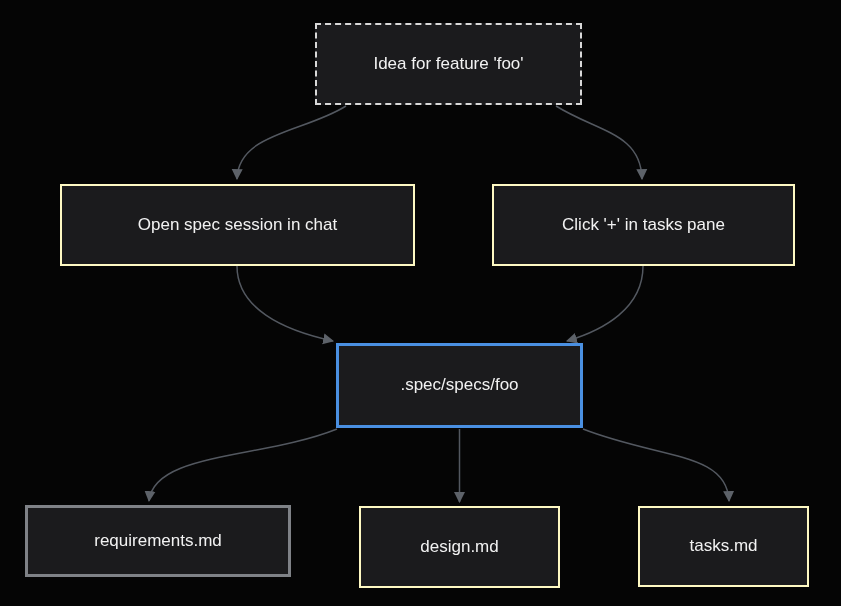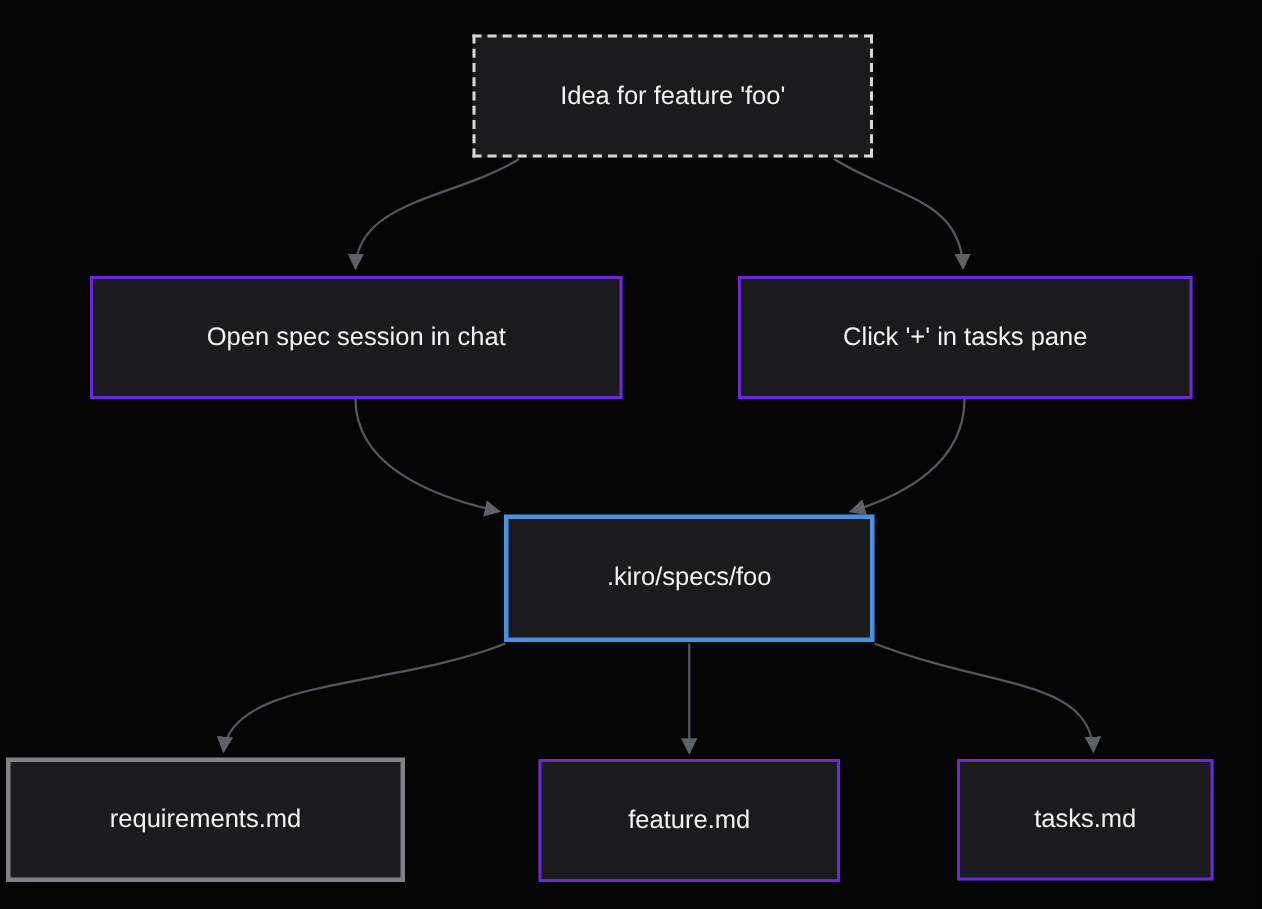--- a/index.html
+++ b/index.html
@@ -28,30 +28,30 @@
     display: flex;
     align-items: center;
     justify-content: center;
     background: var(--node-fill, #1b1b1d);
     color: var(--text, #f2f2f2);
     font-size: 17px;
     line-height: 1.2;
     text-align: center;
     white-space: nowrap;
   }
-  .node--default   { border: 2px solid #6d28d9; }
+  .node--default   { border: 2px solid #fef9c3; }
   .node--dashed    { border: 2px dashed #d8d8d8; }
   .node--highlight { border: 3px solid var(--accent, #4a90e2); }
   .node--emphasis  { border: 3px solid #7f8287; }
 
   #node-idea  { left: 315px; top: 23px;  width: 267px; height: 82px; }
   #node-chat  { left: 60px;  top: 184px; width: 355px; height: 82px; }
   #node-plus  { left: 492px; top: 184px; width: 303px; height: 82px; }
   #node-kiro  { left: 336px; top: 343px; width: 247px; height: 85px; }
-  #node-req   { left: 4px;  top: 505px; width: 266px; height: 83px; }
+  #node-req   { left: 25px;  top: 505px; width: 266px; height: 72px; }
   #node-design{ left: 359px; top: 506px; width: 201px; height: 82px; }
   #node-tasks { left: 638px; top: 506px; width: 171px; height: 81px; }
 
   .edge {
     fill: none;
     stroke: var(--edge, #535860);
     stroke-width: 1.5px;
   }
   .arrowhead { fill: var(--arrow, #5d6269); }
 </style>
@@ -81,28 +81,28 @@
 
   <div id="node-chat" class="node node--default">
     <span>Open spec session in chat</span>
   </div>
 
   <div id="node-plus" class="node node--default">
     <span>Click '+' in tasks pane</span>
   </div>
 
   <div id="node-kiro" class="node node--highlight">
-    <span>.kiro/specs/foo</span>
+    <span>.spec/specs/foo</span>
   </div>
 
   <div id="node-req" class="node node--emphasis">
     <span>requirements.md</span>
   </div>
 
   <div id="node-design" class="node node--default">
-    <span>feature.md</span>
+    <span>design.md</span>
   </div>
 
   <div id="node-tasks" class="node node--default">
     <span>tasks.md</span>
   </div>
 
 </div>
 
 </body></html>

